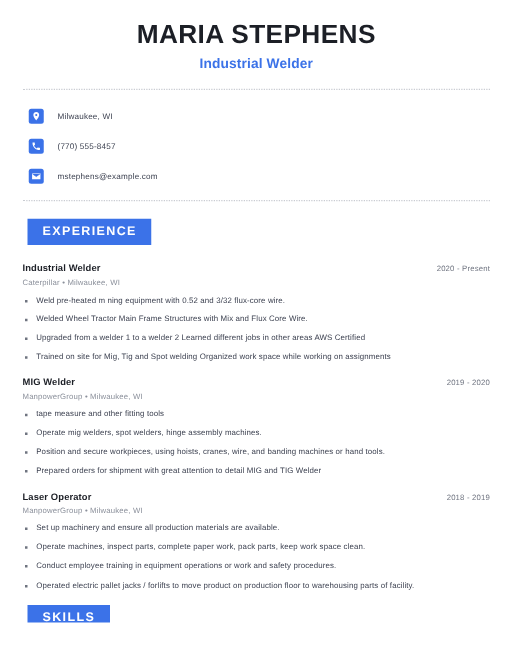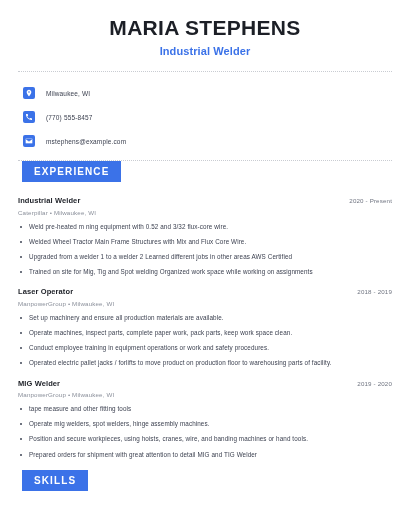--- a/index.html
+++ b/index.html
@@ -76,21 +76,21 @@
     letter-spacing: 0.15px;
   }
 
   .dotted-rule-2 {
     margin-top: 10px;
     border-top: 1px dotted #c9ccd2;
     height: 0;
   }
 
   
-  .section { }
+  .section { margin-top: 14px; }
   .section-badge {
     display: inline-block;
     background: #3b72e8;
     color: #ffffff;
     font-size: 10px;
     font-weight: 700;
     letter-spacing: 1.1px;
     padding: 5px 12px 5px 12px;
     margin-left: 4px;
   }
@@ -224,46 +224,46 @@
         <ul class="bullets">
           <li>Weld pre-heated m ning equipment with 0.52 and 3/32 flux-core wire.</li>
           <li>Welded Wheel Tractor Main Frame Structures with Mix and Flux Core Wire.</li>
           <li>Upgraded from a welder 1 to a welder 2 Learned different jobs in other areas AWS Certified</li>
           <li>Trained on site for Mig, Tig and Spot welding Organized work space while working on assignments</li>
         </ul>
       </div>
 
       <div class="job">
         <div class="job-head">
+          <span class="job-title">MIG Welder</span>
+          <span class="job-dates">2019 - 2020</span>
+        </div>
+        <div class="job-company">ManpowerGroup  •  Milwaukee, WI</div>
+        <ul class="bullets">
+          <li>tape measure and other fitting tools</li>
+          <li>Operate mig welders, spot welders, hinge assembly machines.</li>
+          <li>Position and secure workpieces, using hoists, cranes, wire, and banding machines or hand tools.</li>
+          <li>Prepared orders for shipment with great attention to detail MIG and TIG Welder</li>
+        </ul>
+      </div>
+
+      <div class="job">
+        <div class="job-head">
           <span class="job-title">Laser Operator</span>
           <span class="job-dates">2018 - 2019</span>
         </div>
         <div class="job-company">ManpowerGroup  •  Milwaukee, WI</div>
         <ul class="bullets">
           <li>Set up machinery and ensure all production materials are available.</li>
           <li>Operate machines, inspect parts, complete paper work, pack parts, keep work space clean.</li>
           <li>Conduct employee training in equipment operations or work and safety procedures.</li>
           <li>Operated electric pallet jacks / forlifts to move product on production floor to warehousing parts of facility.</li>
         </ul>
       </div>
 
-      <div class="job">
-        <div class="job-head">
-          <span class="job-title">MIG Welder</span>
-          <span class="job-dates">2019 - 2020</span>
-        </div>
-        <div class="job-company">ManpowerGroup  •  Milwaukee, WI</div>
-        <ul class="bullets">
-          <li>tape measure and other fitting tools</li>
-          <li>Operate mig welders, spot welders, hinge assembly machines.</li>
-          <li>Position and secure workpieces, using hoists, cranes, wire, and banding machines or hand tools.</li>
-          <li>Prepared orders for shipment with great attention to detail MIG and TIG Welder</li>
-        </ul>
-      </div>
-
     </div>
   </div>
 
   <div class="skills-wrap">
     <span class="section-badge">SKILLS</span>
 
     <div class="chips">
       <span class="chip">Tape Measure</span>
       <span class="chip">MIG</span>
       <span class="chip">Heavy Equipment</span>

